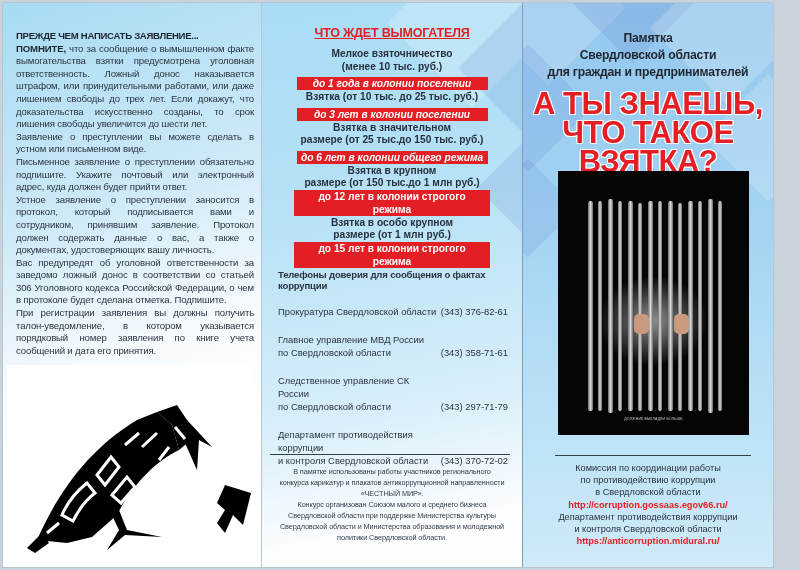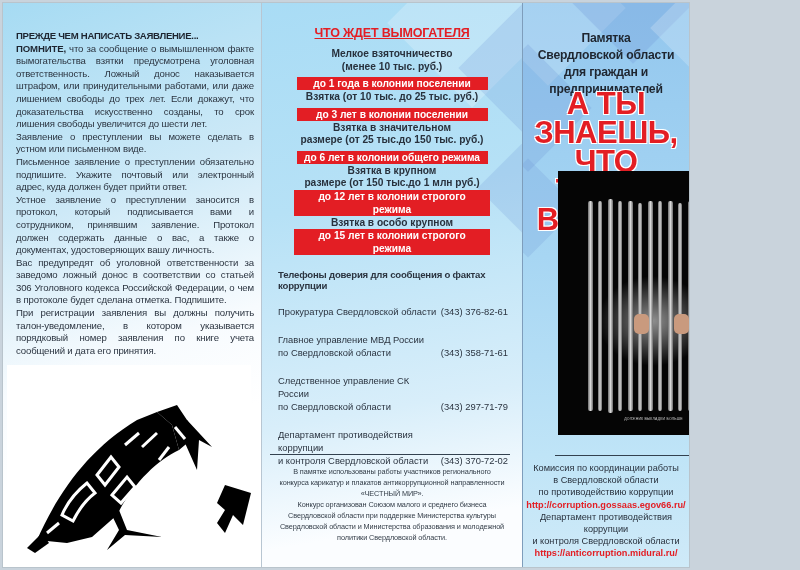--- a/index.html
+++ b/index.html
@@ -1,19 +1,19 @@
 <!DOCTYPE html>
 <html><head>
 <meta charset="utf-8">
 <style>
   * { box-sizing: border-box; margin: 0; padding: 0; }
   html, body { width: 800px; height: 570px; overflow: hidden; background: #c9d3dc; }
   body { font-family: "Liberation Sans", "DejaVu Sans", sans-serif; position: relative; }
   .sheet {
-    position: absolute; left: 2px; top: 2px; width: 688px; height: 566px;
+    position: absolute; left: 2px; top: 2px; width: 772px; height: 566px;
     border: 1px solid #b9c4cc; display: flex; background: #fff;
   }
   .panel { position: relative; height: 100%; overflow: hidden; }
   .p1 { width: 259px; border-right: 1px solid #b8c6d2;
         background: linear-gradient(160deg, #a6dbf3 0%, #cde9f7 35%, #f7fbfe 60%, #ffffff 75%); }
   .p2 { width: 261px; border-right: 1px solid #7e9dbb;
         background: linear-gradient(170deg, #a9dcf5 0%, #b6e1f6 35%, #d8eefa 70%, #fbfdff 90%); }
   .p3 { flex: 1;
         background: linear-gradient(180deg, #93c7ee 0%, #a7d6f3 45%, #bfe4f7 80%, #cfeaf8 100%); }
 
@@ -29,21 +29,21 @@
   .p1-text strong { font-weight: bold; color: #1d2530; }
   .art-box { position: absolute; left: 4px; top: 362px; width: 244px; height: 200px; background: #fff; }
 
   
   .p2-title { position: absolute; left: 0; top: 23px; width: 100%; text-align: center;
     font-weight: bold; color: #e31e24; font-size: 12.5px; letter-spacing: -0.2px; text-decoration: underline; }
   .penalties { position: absolute; left: 0; top: 45px; width: 100%; text-align: center; }
   .pen-desc { font-size: 10.2px; line-height: 12.5px; color: #28313d; font-weight: bold; }
   .pen-bar { display: inline-block; background: #e31e24; color: #fff; font-weight: bold;
     font-size: 10.2px; line-height: 13px; padding: 0 4px; margin: 0 0 0 0; }
-  .pen-bar.w1 { width: 191px; }
+  .pen-bar.w1 { width: 191px; font-style: italic; }
   .pen-bar.w2 { width: 196px; }
   .phones { position: absolute; left: 16px; top: 266px; width: 230px; color: #2b3440; }
   .phones-title { font-size: 9.6px; font-weight: bold; margin-bottom: 14px; letter-spacing: -0.2px; }
   .phone-row { display: flex; justify-content: space-between; align-items: flex-end;
     font-size: 9.4px; line-height: 13px; margin-bottom: 15px; }
   .phone-row .org { width: 165px; }
   .phone-row .num { white-space: nowrap; }
   .hr2 { position: absolute; left: 8px; top: 451px; width: 240px; height: 1px; background: #33414f; }
   .credits { position: absolute; left: 10px; top: 463px; width: 240px; text-align: center;
     font-size: 7.3px; line-height: 11px; color: #333d48; letter-spacing: -0.1px; }
@@ -124,20 +124,21 @@
       <div><span class="pen-bar w1">до 1 года в колонии поселении</span></div>
       <div class="pen-desc">Взятка (от 10 тыс. до 25 тыс. руб.)</div>
       <div><span class="pen-bar w1">до 3 лет в колонии поселении</span></div>
       <div class="pen-desc">Взятка в значительном</div>
       <div class="pen-desc">размере (от 25 тыс.до 150 тыс. руб.)</div>
       <div><span class="pen-bar w1">до 6 лет в колонии общего режима</span></div>
       <div class="pen-desc">Взятка в крупном</div>
       <div class="pen-desc">размере (от 150 тыс.до 1 млн руб.)</div>
       <div><span class="pen-bar w2">до 12 лет в колонии строгого режима</span></div>
       <div class="pen-desc">Взятка в особо крупном</div>
+      <div class="pen-desc">размере (от 1 млн руб.)</div>
       <div><span class="pen-bar w2">до 15 лет в колонии строгого режима</span></div>
     </div>
 
     <div class="phones">
       <div class="phones-title">Телефоны доверия для сообщения о фактах коррупции</div>
 
       <div class="phone-row">
         <div class="org">
           <div>Прокуратура Свердловской области</div>
         </div>
@@ -237,21 +238,21 @@
           <rect x="116" y="143" width="15" height="20" rx="5"></rect>
         </g>
       </svg>
       <div class="poster-caption">ДОЛЖНИК ВЫКЛАДКИ БОЛЬШЕ</div>
     </div>
 
     <div class="hr3"></div>
 
     <div class="contacts">
       <div>Комиссия по координации работы</div>
+      <div>по противодействию коррупции</div>
       <div>в Свердловской области</div>
-      <div>по противодействию коррупции</div>
       <div class="link">http://corruption.gossaas.egov66.ru/</div>
       <div>Департамент противодействия коррупции</div>
       <div>и контроля Свердловской области</div>
       <div class="link">https://anticorruption.midural.ru/</div>
     </div>
   </section>
 </div>
 
 </body></html>

